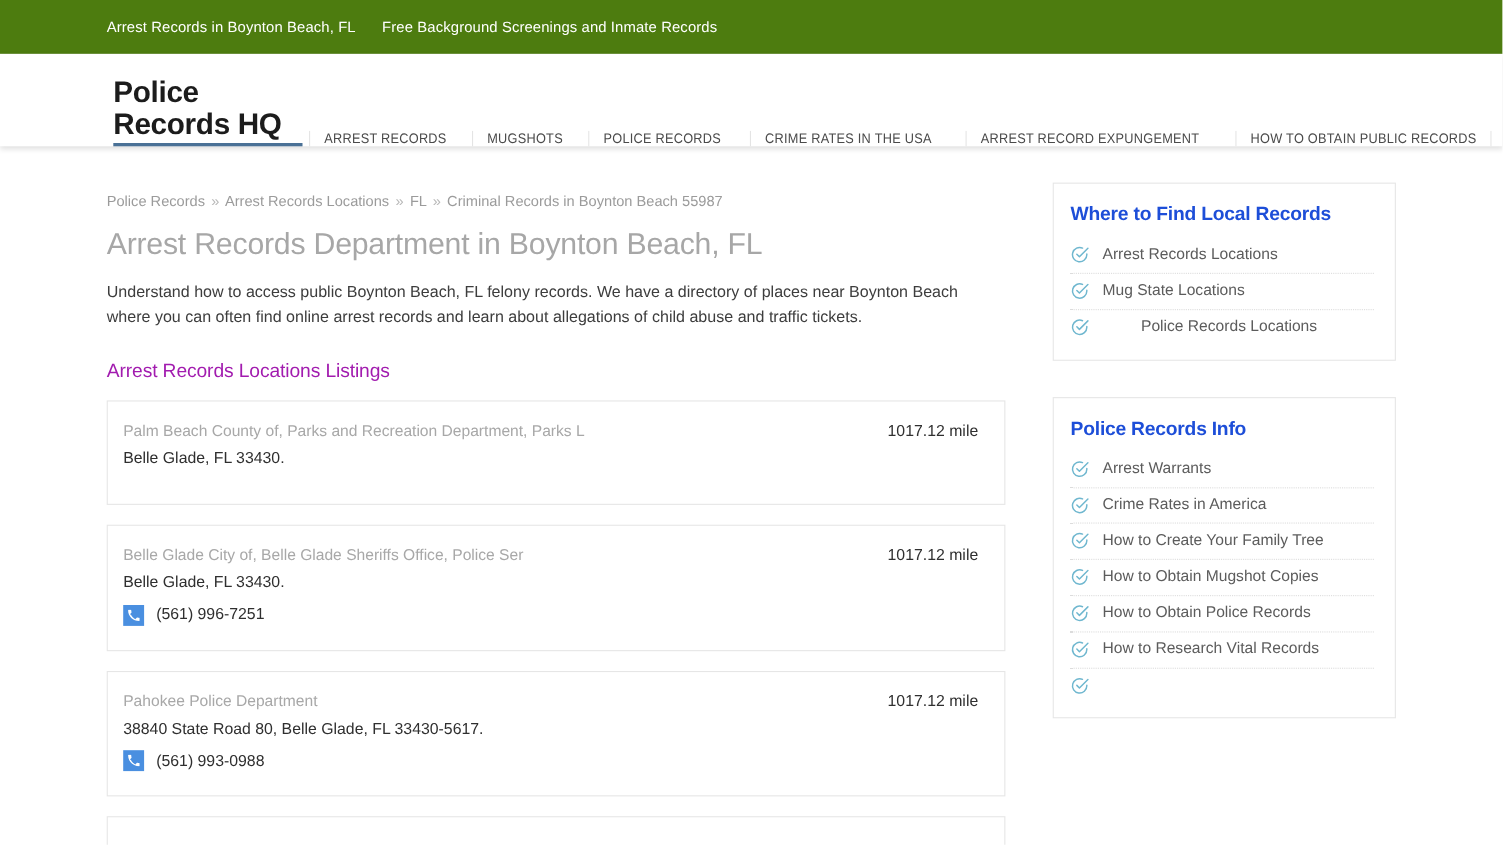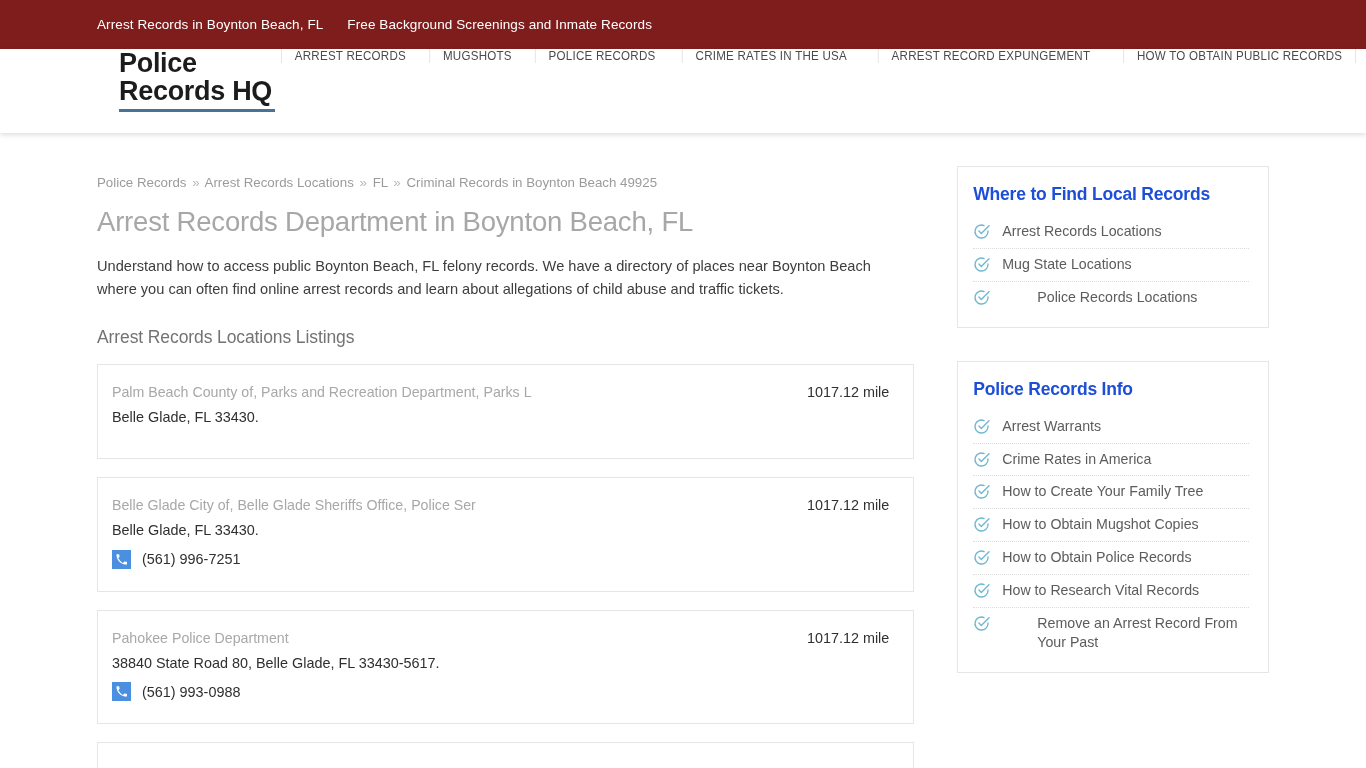--- a/index.html
+++ b/index.html
@@ -7,44 +7,43 @@
     width: 1366px;
     height: 768px;
     overflow: hidden;
     background: #ffffff;
     font-family: "Liberation Sans", sans-serif;
   }
 
   
   .topbar {
     height: 49px;
-    background: #7f1d1d;
+    background: #4d7c0f;
     display: flex;
     align-items: center;
     padding-left: 97px;
     gap: 24px;
   }
   .topbar a {
     color: #ffffff;
     font-size: 13.5px;
     text-decoration: none;
     white-space: nowrap;
     letter-spacing: .1px;
   }
 
   
   .header {
     height: 84px;
     background: #ffffff;
     display: flex;
-    align-items: flex-start;
+    align-items: flex-end;
     box-shadow: 0 2px 5px rgba(0,0,0,.13);
     position: relative;
     z-index: 5;
-    padding-left: 16px;
   }
   .logo-wrap {
     width: 409px;
     display: flex;
     align-items: center;
     padding-left: 103px;
   }
   .logo {
     font-size: 27px;
     font-weight: 700;
@@ -103,21 +102,21 @@
   .intro {
     font-size: 14.6px;
     color: #3d3d3d;
     line-height: 1.55;
     max-width: 820px;
     margin-bottom: 26px;
   }
   h2.section-title {
     font-size: 17.5px;
     font-weight: 400;
-    color: #737373;
+    color: #a21caf;
     margin-bottom: 16px;
     letter-spacing: -0.1px;
     font-stretch: condensed;
   }
 
   
   .listing {
     border: 1px solid #e6e6e6;
     padding: 18px 20px 22px 14px;
     margin-bottom: 18px;
@@ -222,21 +221,21 @@
 
   <div class="content">
 
     <div class="breadcrumb">
       <a href="#">Police Records</a>
       <span class="sep">»</span>
       <a href="#">Arrest Records Locations</a>
       <span class="sep">»</span>
       <a href="#">FL</a>
       <span class="sep">»</span>
-      <span>Criminal Records in Boynton Beach 49925</span>
+      <span>Criminal Records in Boynton Beach 55987</span>
     </div>
 
     <h1 class="page-title">Arrest Records Department in Boynton Beach, FL</h1>
     <p class="intro">Understand how to access public Boynton Beach, FL felony records. We have a directory of places near Boynton Beach where you can often find online arrest records and learn about allegations of child abuse and traffic tickets.</p>
     <h2 class="section-title">Arrest Records Locations Listings</h2>
 
     <div id="listings">
         <div class="listing">
           <div class="listing-main">
             <a class="listing-name" href="#">Palm Beach County of, Parks and Recreation Department, Parks L</a>
@@ -369,19 +368,18 @@
               </span>
               <a href="#">How to Research Vital Records</a>
             </li>
             <li>
               <span class="check-icon">
                 <svg viewBox="0 0 24 24" fill="none" stroke="#6fb7cf" stroke-width="1.9" stroke-linecap="round" stroke-linejoin="round">
                   <path d="M21.2 11.1v.9a9.2 9.2 0 1 1-5.5-8.4"></path>
                   <path d="M8.4 11.4l3.3 3.3L22.6 3.8"></path>
                 </svg>
               </span>
-              <a href="#">Remove an Arrest Record From Your Past</a>
             </li>
           </ul>
         </div>
       </div>
   </aside>
 </div>
 
 </body></html>

